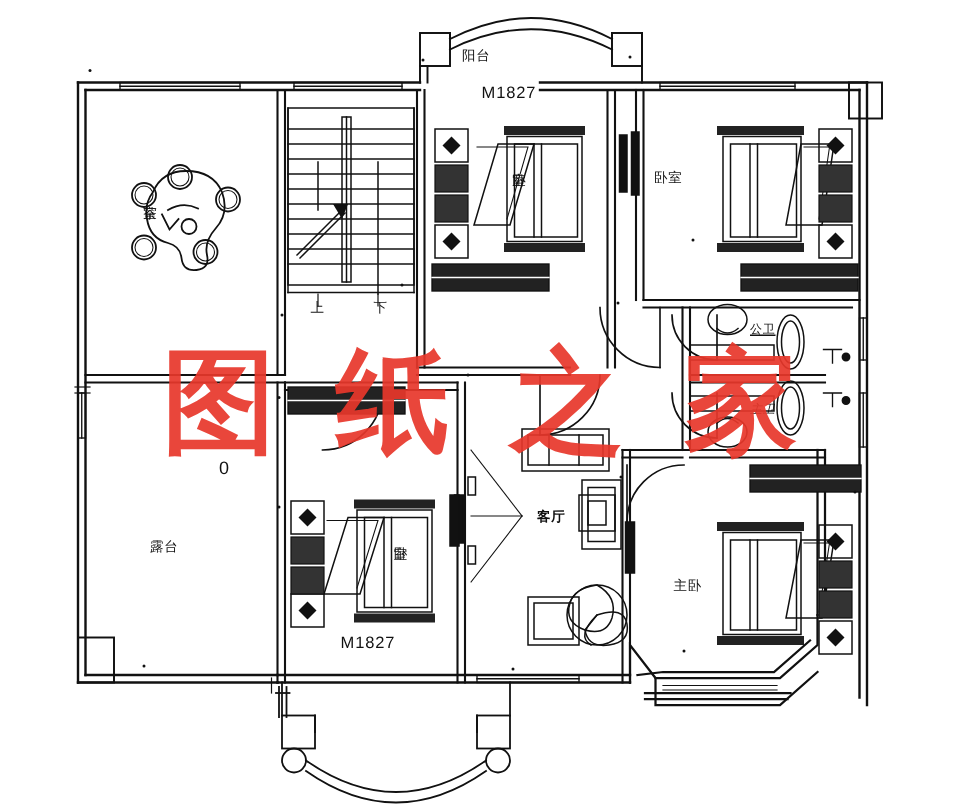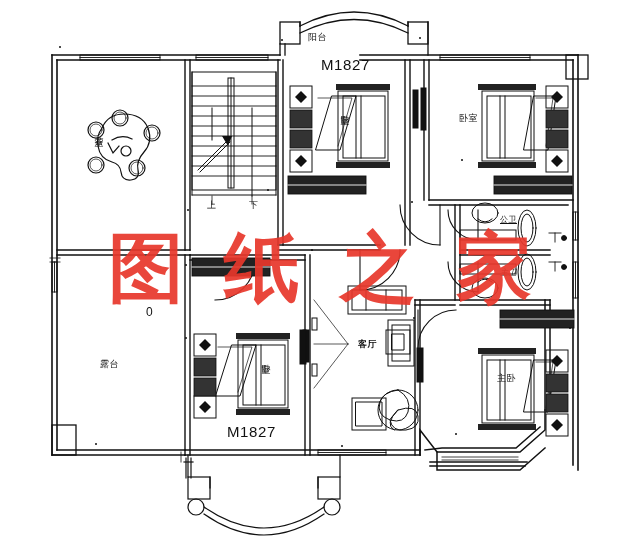--- a/index.html
+++ b/index.html
@@ -4,21 +4,21 @@
 <style>
   html,body{margin:0;padding:0;background:#ffffff;}
   body{width:640px;height:539px;overflow:hidden;
        font-family:"DejaVu Sans","Liberation Sans",sans-serif;}
   #stage{position:relative;width:640px;height:539px;background:#fff;}
   #plan{position:absolute;left:0;top:0;}
   .lbl{position:absolute;color:#111;white-space:nowrap;}
   .cn{font-family:"DejaVu Sans",sans-serif;font-size:9px;letter-spacing:.5px;}
   .cnv{font-family:"DejaVu Sans",sans-serif;font-size:9px;
        writing-mode:vertical-rl;text-orientation:upright;letter-spacing:0px;line-height:1;}
-  .code{font-family:"Liberation Sans",sans-serif;font-size:15px;letter-spacing:.6px;}
+  .code{font-family:"Liberation Sans",sans-serif;font-size:11px;letter-spacing:.6px;}
   .tiny{font-size:8px;}
   .zero{font-family:"Liberation Sans",sans-serif;font-size:12px;}
   #watermark{position:absolute;left:108px;top:222px;width:424px;height:92px;
              display:flex;align-items:center;justify-content:space-between;
              pointer-events:none;}
   #watermark span{font-family:"DejaVu Sans",sans-serif;font-size:76px;
                   font-weight:700;color:#e8372b;line-height:1;opacity:.92;}
 </style>
 </head>
 <body>
@@ -449,27 +449,27 @@
   </svg>
 
   <div class="lbl cnv" style="left:94px;top:130px;">茶室</div>
 
   <div class="lbl cn" style="left:100px;top:358px;text-align:right;">露台</div>
 
   <div class="lbl cn" style="left:308px;top:31px;">阳台</div>
 
   <div class="lbl cnv" style="left:340px;top:108px;">卧室</div>
 
-  <div class="lbl cn" style="left:459px;top:112px;">卧室</div>
+  <div class="lbl cn" style="left:436px;top:112px;">卧室</div>
 
   <div class="lbl cnv" style="left:261px;top:357px;">卧室</div>
 
   <div class="lbl cn" style="left:358px;top:338px;font-weight:bold;">客厅</div>
 
-  <div class="lbl cn" style="left:449px;top:372px;margin-left:48px;">主卧</div>
+  <div class="lbl cn" style="left:449px;top:384px;">主卧</div>
 
   <div class="lbl cn tiny" style="left:500px;top:214px;text-decoration:underline;">公卫</div>
 
   <div class="lbl cn tiny" style="left:500px;top:267px;font-style:italic;">主卫</div>
 
   <div class="lbl code" style="left:321px;top:56px;">M1827</div>
 
   <div class="lbl code" style="left:227px;top:423px;">M1827</div>
 
   <div class="lbl cn" style="left:207px;top:199px;">上</div>

